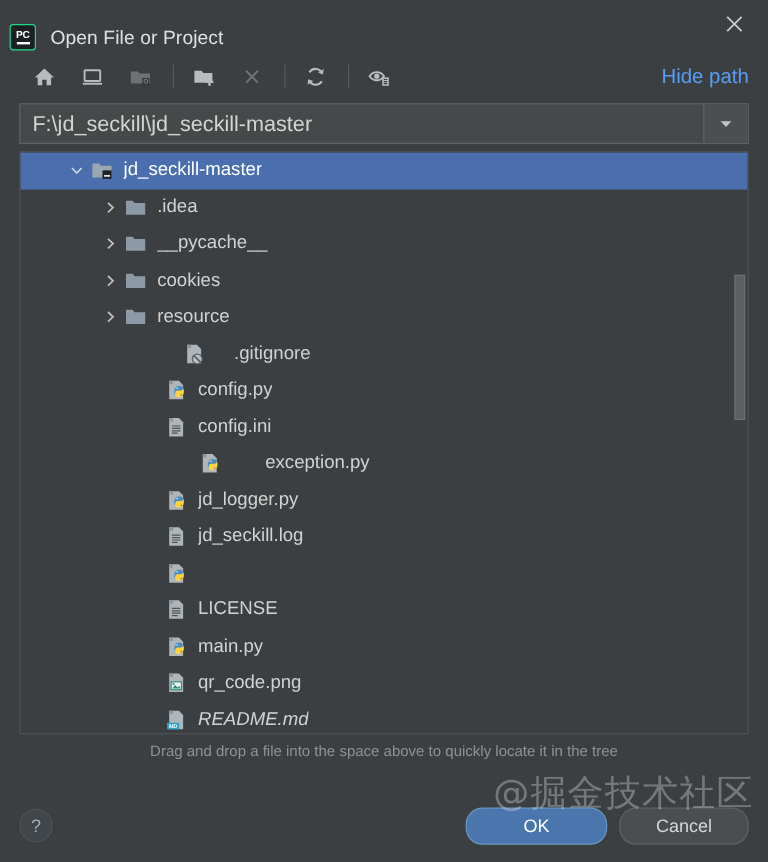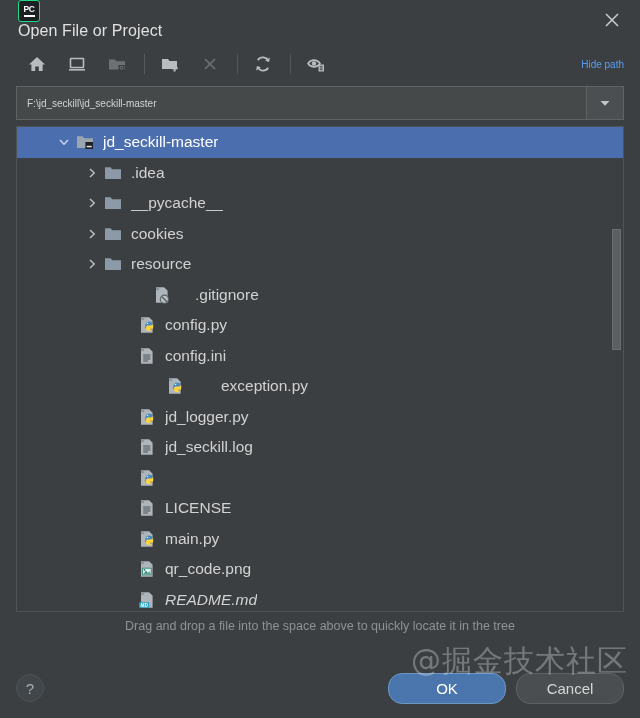--- a/index.html
+++ b/index.html
@@ -21,24 +21,23 @@
     height: 718px;
     background: #3c3f41;
     box-sizing: border-box;
   }
 
   
   .titlebar {
     position: relative;
     height: 42px;
     display: flex;
-    align-items: flex-start;
-    padding: 0 0 0 18px;
+    align-items: flex-end;
+    padding: 0 0 0 8px;
     background: #3c3f41;
-    flex-direction: column;
   }
   .pc-logo {
     width: 22px;
     height: 22px;
     border-radius: 3px;
     background: #1d2022;
     border: 1.5px solid #21d789;
     box-sizing: border-box;
     display: flex;
     flex-direction: column;
@@ -99,41 +98,41 @@
     height: 20px;
     background: #555a5c;
     margin: 0 10px 0 2px;
   }
   .hide-path {
     position: absolute;
     right: 16px;
     top: 50%;
     transform: translateY(-50%);
     color: #589df6;
-    font-size: 10px;
+    font-size: 17px;
   }
 
   
   .path-row {
     padding: 0 16px;
     margin-top: 0px;
   }
   .combo {
     display: flex;
     height: 34px;
     border: 1px solid #5e6366;
     background: #45494a;
     box-sizing: border-box;
   }
   .combo-input {
     flex: 1 1 auto;
     display: flex;
     align-items: center;
     padding-left: 10px;
-    font-size: 10px;
+    font-size: 18px;
     color: #d4d4d4;
     overflow: hidden;
     white-space: nowrap;
   }
   .combo-arrow {
     width: 36px;
     flex: 0 0 36px;
     border-left: 1px solid #5e6366;
     background: #4b4f51;
     display: flex;

